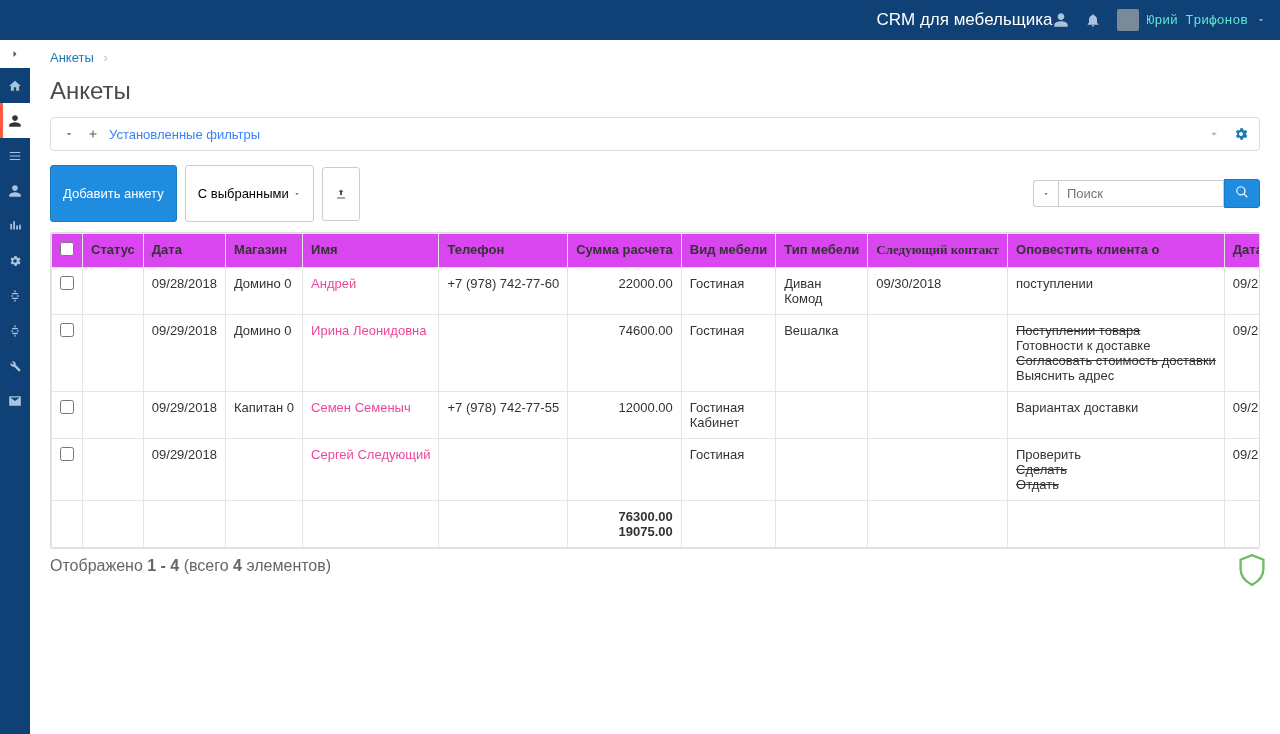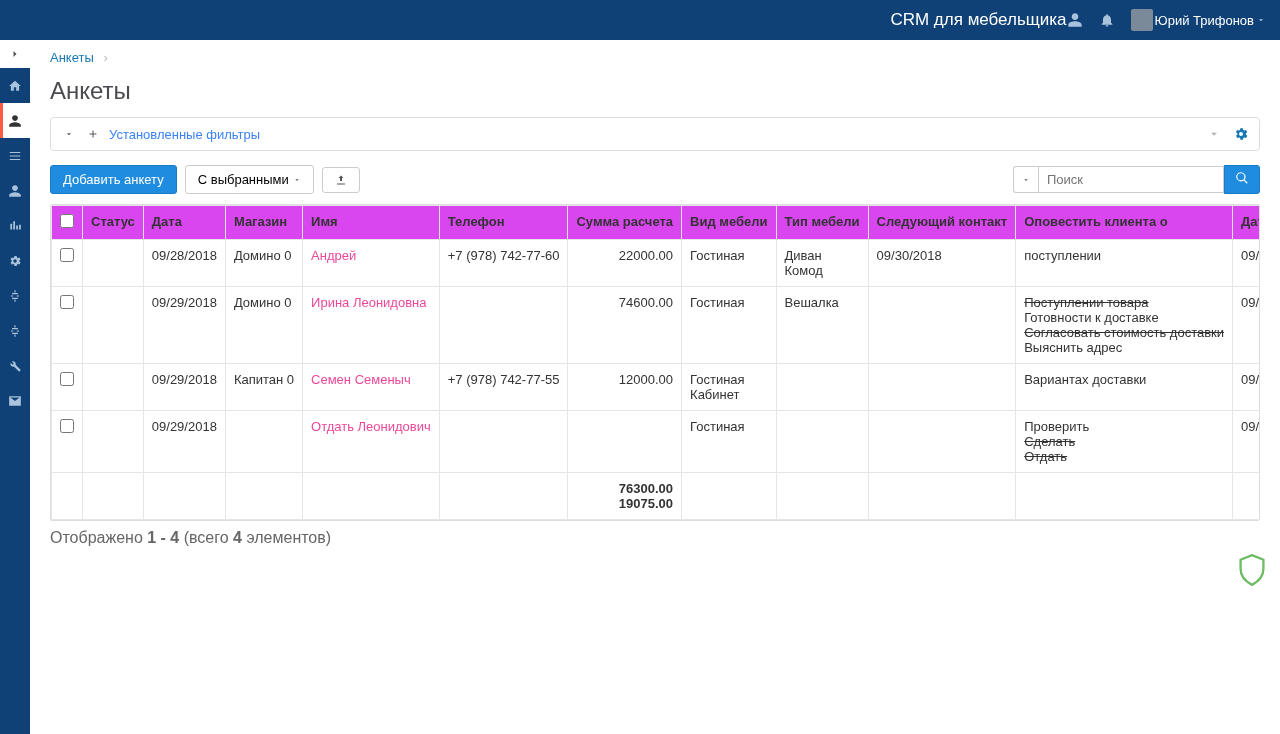--- a/index.html
+++ b/index.html
@@ -2,21 +2,21 @@
 <html><head>
 <meta charset="utf-8">
 <style>
 * { box-sizing: border-box; margin: 0; padding: 0; }
 body { font-family: "Helvetica Neue", Helvetica, Arial, sans-serif; font-size: 13px; color: #333; background: #fff; width: 1280px; height: 734px; overflow: hidden; }
 
 
 .header { height: 40px; background: #0F4176; color: #fff; display: flex; align-items: center; padding: 0 14px; }
 .header .brand { font-size: 17px; font-weight: 400; flex: 1; text-align: right; }
 .header .actions { display: flex; align-items: center; gap: 16px; color: #A9C3DC; }
-.header .user { display: flex; align-items: center; gap: 2px; color: #ffffff; }
+.header .user { display: flex; align-items: center; gap: 8px; color: #5eead4; font-family: Liberation Mono, monospace; }
 .header .avatar { width: 22px; height: 22px; background: #7b8a99; border-radius: 2px; }
 .header .ico { width: 16px; height: 16px; fill: #A9C3DC; cursor: pointer; }
 .chev-down { width: 10px; height: 10px; }
 
 
 .sidebar { position: absolute; top: 40px; bottom: 0; left: 0; width: 30px; background: #0F4176; display: flex; flex-direction: column; }
 .sidebar .collapse { height: 28px; display: flex; align-items: center; justify-content: center; background: #fff; cursor: pointer; }
 .side-item { height: 35px; display: flex; align-items: center; justify-content: center; cursor: pointer; position: relative; }
 .side-item svg { width: 14px; height: 14px; fill: #A9C3DC; }
 .side-item.active { background: #fff; }
@@ -33,26 +33,26 @@
 
 .filter-bar { display: flex; align-items: center; border: 1px solid #ddd; border-radius: 4px; background: #fff; height: 34px; padding: 0 10px; gap: 10px; }
 .filter-bar .caret-btn { width: 16px; display: flex; align-items: center; justify-content: center; cursor: pointer; }
 .filter-bar .plus-ico { fill: #555; width: 12px; height: 12px; }
 .filter-bar .label { color: #3b82f6; flex: 1; }
 .filter-bar .tail { display: flex; align-items: center; gap: 12px; color: #9c9c9c; }
 .gear-ico { width: 16px; height: 16px; fill: #1979B5; cursor: pointer; }
 
 
 .toolbar { display: flex; align-items: center; margin: 14px 0 10px 0; gap: 8px; }
-.btn { border: 1px solid #ccc; background: #fff; border-radius: 3px; padding: 6px 12px; font-size: 13px; cursor: pointer; display: inline-flex; align-items: center; gap: 4px; }
+.btn { border: 1px solid #ccc; background: #fff; border-radius: 3px; padding: 20px 12px; font-size: 13px; cursor: pointer; display: inline-flex; align-items: center; gap: 4px; }
 .btn-primary { background: #1F8CE0; border-color: #187bc5; color: #fff; }
 .btn .caret { width: 8px; height: 8px; }
 .search-wrap { margin-left: auto; display: flex; align-items: center; }
 .search-pre { border: 1px solid #ccc; border-right: none; border-radius: 3px 0 0 3px; padding: 5px 8px; background: #fff; cursor: pointer; }
-.search-input { border: 1px solid #ccc; padding: 5px 8px; width: 186px; font-size: 13px; }
+.search-input { border: 1px solid #ccc; padding: 5px 8px; width: 166px; font-size: 13px; }
 .search-btn { background: #1F8CE0; border: 1px solid #187bc5; border-radius: 0 3px 3px 0; padding: 5px 10px; cursor: pointer; }
 .search-btn svg { width: 14px; height: 14px; fill: #fff; }
 
 
 .table-wrap { border: 1px solid #ddd; border-radius: 2px; overflow-x: hidden; }
 table { border-collapse: collapse; width: 1260px; }
 th, td { border: 1px solid #e5e5e5; padding: 8px 8px; text-align: left; vertical-align: top; font-size: 13px; white-space: nowrap; }
 th { background: #d946ef; font-weight: bold; }
 td .link { color: #ec4899; cursor: pointer; }
 td.num { text-align: right; }
@@ -209,21 +209,21 @@
         <tr>
           <th class="chk-col"><input type="checkbox" class="chk" style=""></th>
           <th>Статус</th>
           <th>Дата</th>
           <th>Магазин</th>
           <th style="min-width:110px;">Имя</th>
           <th style="min-width:100px;">Телефон</th>
           <th>Сумма расчета</th>
           <th>Вид мебели</th>
           <th>Тип мебели</th>
-          <th style="min-width:120px;">Следующий контакт</th>
+          <th style="min-width:120px;font-family:Liberation Serif, serif;">Следующий контакт</th>
           <th style="min-width:175px;">Оповестить клиента о</th>
           <th>Дата добавления</th>
 
         </tr>
       </thead>
       <tbody>
 
         <tr>
           <td class="chk-col"><input type="checkbox" class="chk" style=""></td>
           <td></td>
@@ -275,21 +275,21 @@
           <td>Вариантах доставки</td>
           <td>09/29/2018 14:28</td>
 
         </tr>
 
         <tr>
           <td class="chk-col"><input type="checkbox" class="chk" style=""></td>
           <td></td>
           <td>09/29/2018</td>
           <td></td>
-          <td><span class="link">Отдать Леонидович</span></td>
+          <td><span class="link">Сергей Следующий</span></td>
           <td></td>
             <td></td>
           <td>Гостиная</td>
           <td></td>
             <td></td>
           <td>
             <span>Проверить</span><br>
             <span class="strike">Сделать</span><br>
             <span class="strike">Отдать</span>
           </td>

